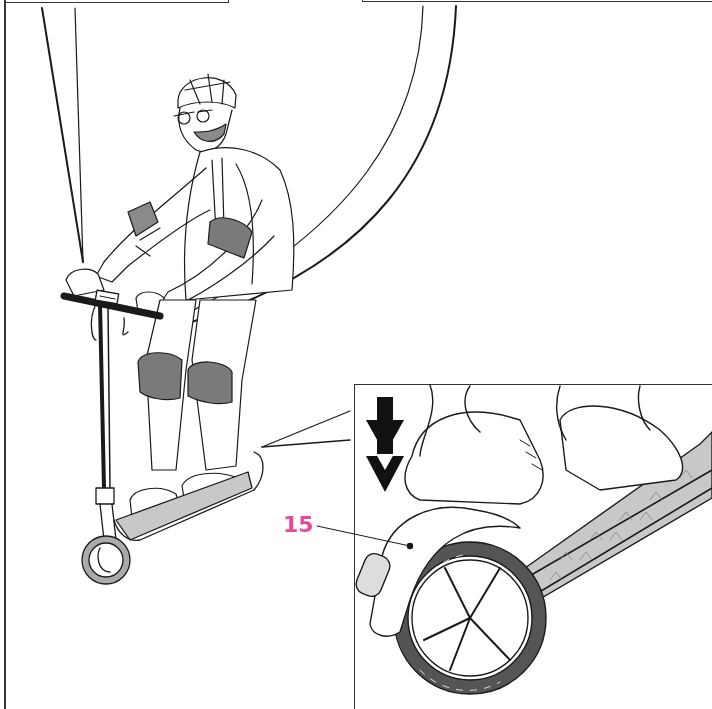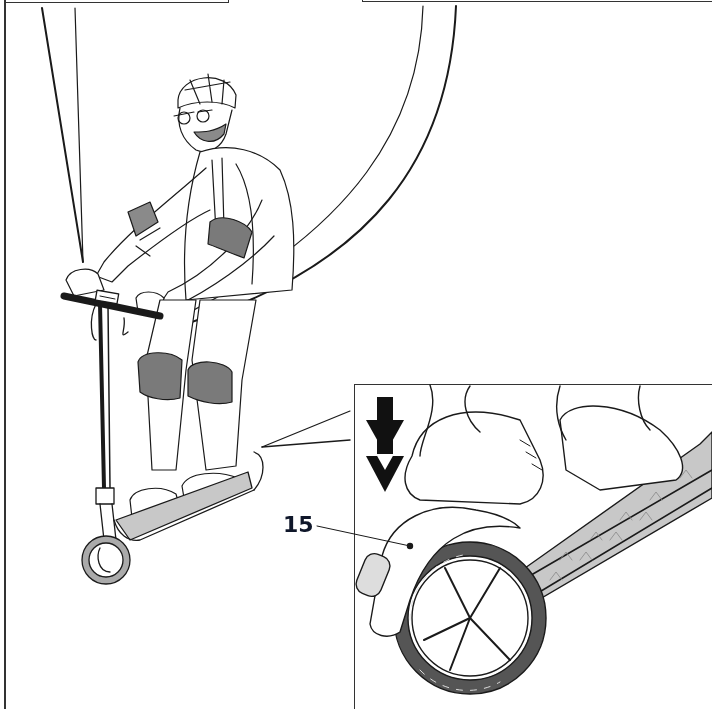--- a/index.html
+++ b/index.html
@@ -1,19 +1,19 @@
 <!DOCTYPE html>
 <html><head>
 <meta charset="utf-8">
 <style>
   html, body { margin:0; padding:0; background:#fff; }
   body { width:712px; height:709px; position:relative; overflow:hidden; font-family:"DejaVu Sans", sans-serif; }
   .frame { position:absolute; border-color:#333; border-style:solid; }
   svg { position:absolute; left:0; top:0; }
-  .callout { position:absolute; font-weight:bold; font-size:22px; color:#0f172a; letter-spacing:0; }
+  .callout { position:absolute; font-weight:bold; font-size:22px; color:#ec4899; letter-spacing:0; }
 </style>
 </head>
 <body>
 
 <div class="frame" style="left:4px;top:0;width:0;height:709px;border-width:0 0 0 2px;"></div>
 <div class="frame" style="left:4px;top:-2px;width:224px;height:4px;border-width:0 1px 1px 0;"></div>
 <div class="frame" style="left:362px;top:-2px;width:352px;height:3px;border-width:0 0 1px 1px;"></div>
 <div class="frame" style="left:354px;top:384px;width:360px;height:330px;border-width:1px 0 0 1px;"></div>
 
 <svg width="712" height="709" viewBox="0 0 712 709">

